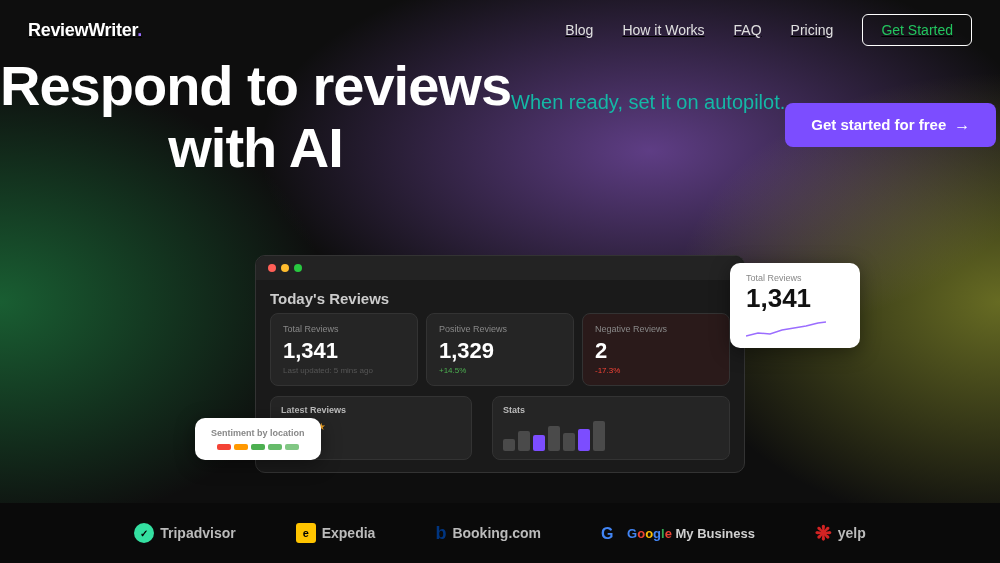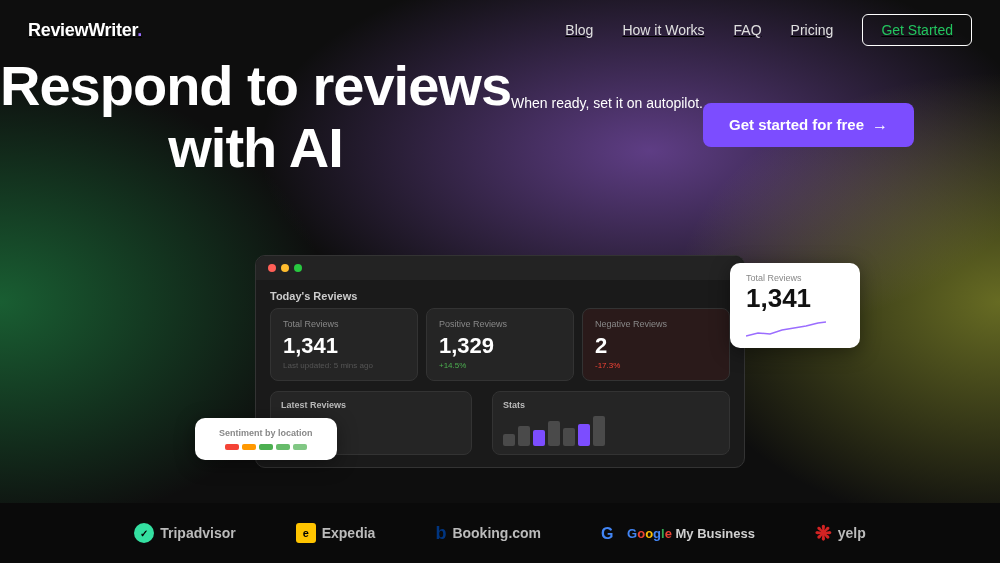--- a/index.html
+++ b/index.html
@@ -47,21 +47,21 @@
       display: flex; align-items: center;
       text-align: center;
       z-index: 5;
     }
     .hero-title {
       font-size: 56px; font-weight: 700; color: #fff; line-height: 1.1;
       letter-spacing: -1px;
       margin-bottom: 16px;
     }
     .hero-sub {
-      font-size: 14px; color: #ffffff; margin-bottom: 44px;
+      font-size: 20px; color: #14b8a6; margin-bottom: 44px;
     }
     .hero-btn {
       background: #7c4dff; color: #fff;
       border: none; padding: 13px 26px;
       border-radius: 8px; font-size: 15px; font-weight: 600;
       cursor: pointer; display: flex; align-items: center; gap: 8px;
     }
     .hero-btn .arrow { font-size: 16px; }
 
     
@@ -75,21 +75,21 @@
       overflow: hidden;
     }
     .dash-titlebar {
       background: #232323; padding: 8px 12px;
       display: flex; align-items: center; gap: 5px;
     }
     .dot-red { width: 8px; height: 8px; border-radius: 50%; background: #ff5f57; }
     .dot-yellow { width: 8px; height: 8px; border-radius: 50%; background: #febc2e; }
     .dot-green { width: 8px; height: 8px; border-radius: 50%; background: #28c840; }
     .dash-section-title {
-      color: #ccc; font-size: 11px; font-weight: 600; padding: 10px 14px 6px;
+      color: #ccc; font-size: 15px; font-weight: 600; padding: 10px 14px 6px;
     }
     .stat-cards {
       display: flex; gap: 8px; padding: 0 14px 10px;
     }
     .stat-card {
       flex: 1; border-radius: 8px; padding: 10px 12px;
       background: #252525; border: 1px solid #333;
     }
     .stat-card.negative { background: #2a1a1a; }
     .stat-card-label { font-size: 9px; color: #888; margin-bottom: 4px; }
@@ -116,21 +116,21 @@
       z-index: 8;
     }
     .float-label { font-size: 9px; color: #888; }
     .float-value { font-size: 26px; font-weight: 700; color: #111; }
     .float-sparkline { height: 20px; margin-top: 4px; }
     .sparkline-svg { width: 80px; height: 20px; }
 
     .float-card-sentiment {
       position: absolute; top: 418px; left: 195px;
       background: #fff; border-radius: 10px;
-      padding: 10px 24px; min-width: 100px;
+      padding: 10px 16px; min-width: 100px;
       box-shadow: 0 4px 20px rgba(0,0,0,0.4);
       z-index: 8;
     }
     .sentiment-label { font-size: 9px; color: #888; font-weight: 600; margin-bottom: 6px; }
     .sentiment-gauge {
       display: flex; gap: 3px; justify-content: center;
     }
     .gauge-seg { height: 6px; width: 14px; border-radius: 2px; }
 
     

